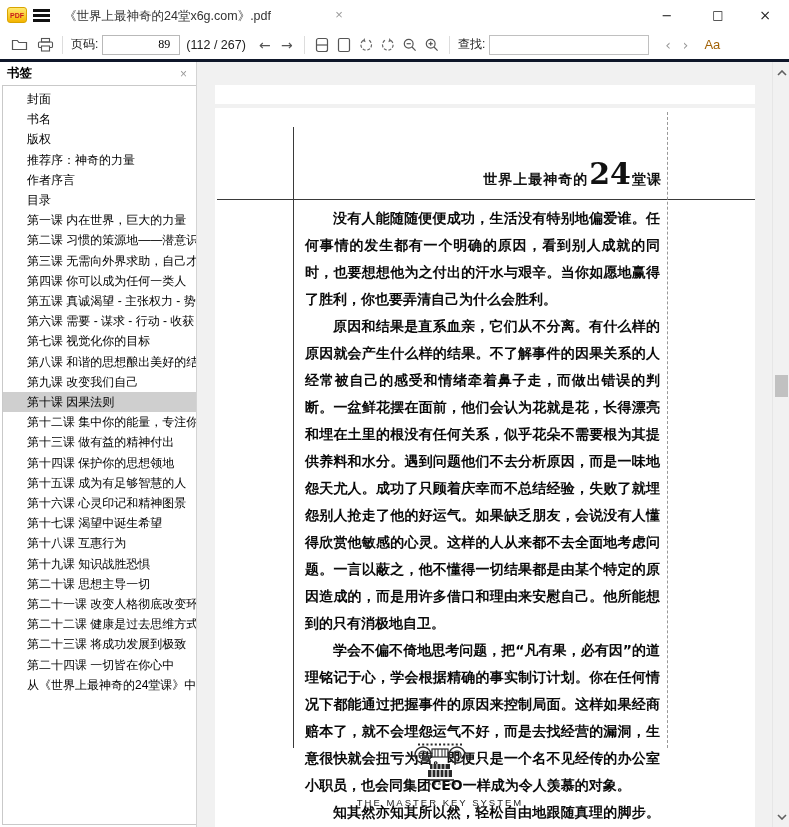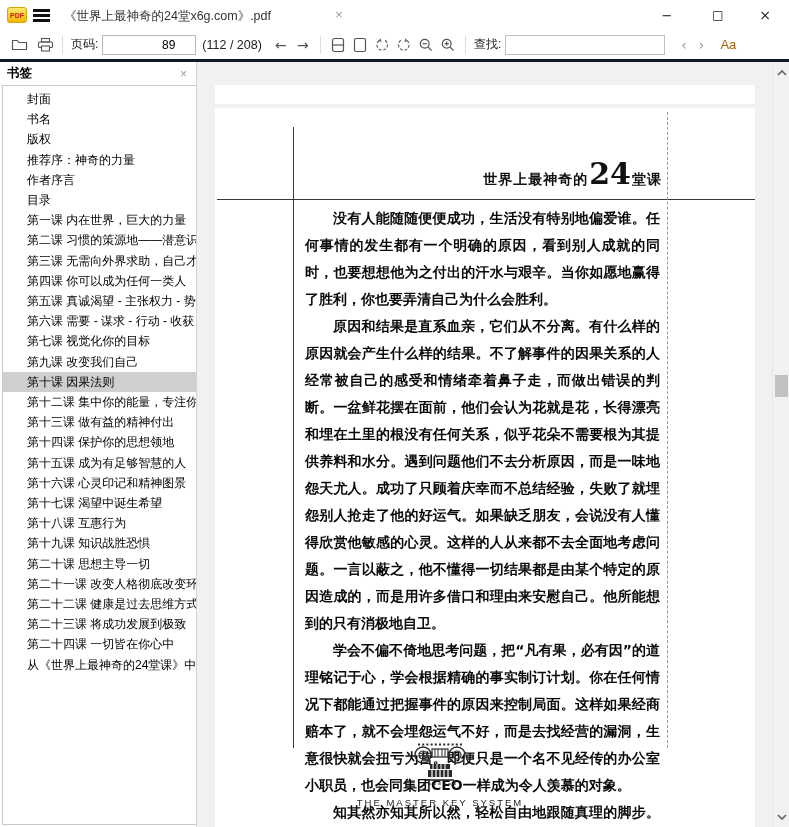--- a/index.html
+++ b/index.html
@@ -37,22 +37,22 @@
   .toolbar {
     height: 32px; display: flex; align-items: center;
     border-bottom: 3px solid #0f172a; padding-left: 8px;
     background: #fff; white-space: nowrap;
   }
   .tbtn { display: flex; align-items: center; justify-content: center; height: 24px; min-width: 22px; cursor: pointer; color: #555; }
   .tbtn svg { display: block; }
   .sep { width: 1px; height: 18px; background: #ddd; margin: 0 6px; }
   .tb-label { font-size: 12px; color: #222; margin: 0 4px 0 2px; }
   .page-input {
-    width: 94px; height: 20px; border: 1px solid #b9b9b9; background: #fff;
-    font-size: 12px; text-align: right; padding-right: 20px; font-family: Liberation Sans, sans-serif;
+    width: 78px; height: 20px; border: 1px solid #b9b9b9; background: #fff;
+    font-size: 12px; text-align: right; padding-right: 9px; font-family: Liberation Serif, serif;
   }
   .page-count { font-size: 12.5px; color: #222; margin: 0 8px 0 6px; }
   .arrow-glyph { font-family: "DejaVu Sans", sans-serif; font-size: 14px; color: #555; }
   .find-input {
     width: 160px; height: 20px; border: 1px solid #c0c0c0; background: #fff;
     font-size: 12px; padding: 0 4px; font-family: "Liberation Sans", sans-serif;
   }
   .chev { font-family: "DejaVu Sans", sans-serif; font-size: 14px; color: #999; padding: 0 6px; cursor: pointer; }
   .case-toggle { font-size: 13px; color: #a16207; margin-left: 10px; cursor: pointer; }
 
@@ -128,21 +128,21 @@
   <div class="tbtn" style="margin-left:4px">
     <svg width="17" height="16" viewBox="0 0 17 16">
       <rect x="4.5" y="1.5" width="8" height="3.5" fill="none" stroke="#555" stroke-width="1.1"></rect>
       <rect x="1.5" y="5" width="14" height="5.5" rx="1" fill="none" stroke="#555" stroke-width="1.1"></rect>
       <rect x="4.5" y="9" width="8" height="5" fill="#fff" stroke="#555" stroke-width="1.1"></rect>
     </svg>
   </div>
   <div class="sep"></div>
   <span class="tb-label">页码:</span>
   <input class="page-input" value="89" style="">
-  <span class="page-count">(112 / 208)</span>
+  <span class="page-count">(112 / 267)</span>
   <span class="tbtn arrow-glyph">←</span>
   <span class="tbtn arrow-glyph">→</span>
   <div class="sep"></div>
   <div class="tbtn">
     <svg width="16" height="16" viewBox="0 0 16 16">
         <rect x="2.5" y="1.5" width="11" height="13" rx="2" fill="none" stroke="#555" stroke-width="1.2"></rect>
         <line x1="2.5" y1="8" x2="13.5" y2="8" stroke="#555" stroke-width="1.2"></line>
       </svg>
   </div>
   <div class="tbtn">
@@ -199,20 +199,21 @@
         <div class="bm-item">推荐序：神奇的力量</div>
         <div class="bm-item">作者序言</div>
         <div class="bm-item">目录</div>
         <div class="bm-item">第一课 内在世界，巨大的力量</div>
         <div class="bm-item">第二课 习惯的策源地——潜意识</div>
         <div class="bm-item">第三课 无需向外界求助，自己才</div>
         <div class="bm-item">第四课 你可以成为任何一类人</div>
         <div class="bm-item">第五课 真诚渴望 - 主张权力 - 势</div>
         <div class="bm-item">第六课 需要 - 谋求 - 行动 - 收获</div>
         <div class="bm-item">第七课 视觉化你的目标</div>
+        <div class="bm-item">第八课 和谐的思想酿出美好的结</div>
         <div class="bm-item">第九课 改变我们自己</div>
         <div class="bm-item selected">第十课 因果法则</div>
         <div class="bm-item">第十二课 集中你的能量，专注你</div>
         <div class="bm-item">第十三课 做有益的精神付出</div>
         <div class="bm-item">第十四课 保护你的思想领地</div>
         <div class="bm-item">第十五课 成为有足够智慧的人</div>
         <div class="bm-item">第十六课 心灵印记和精神图景</div>
         <div class="bm-item">第十七课 渴望中诞生希望</div>
         <div class="bm-item">第十八课 互惠行为</div>
         <div class="bm-item">第十九课 知识战胜恐惧</div>

